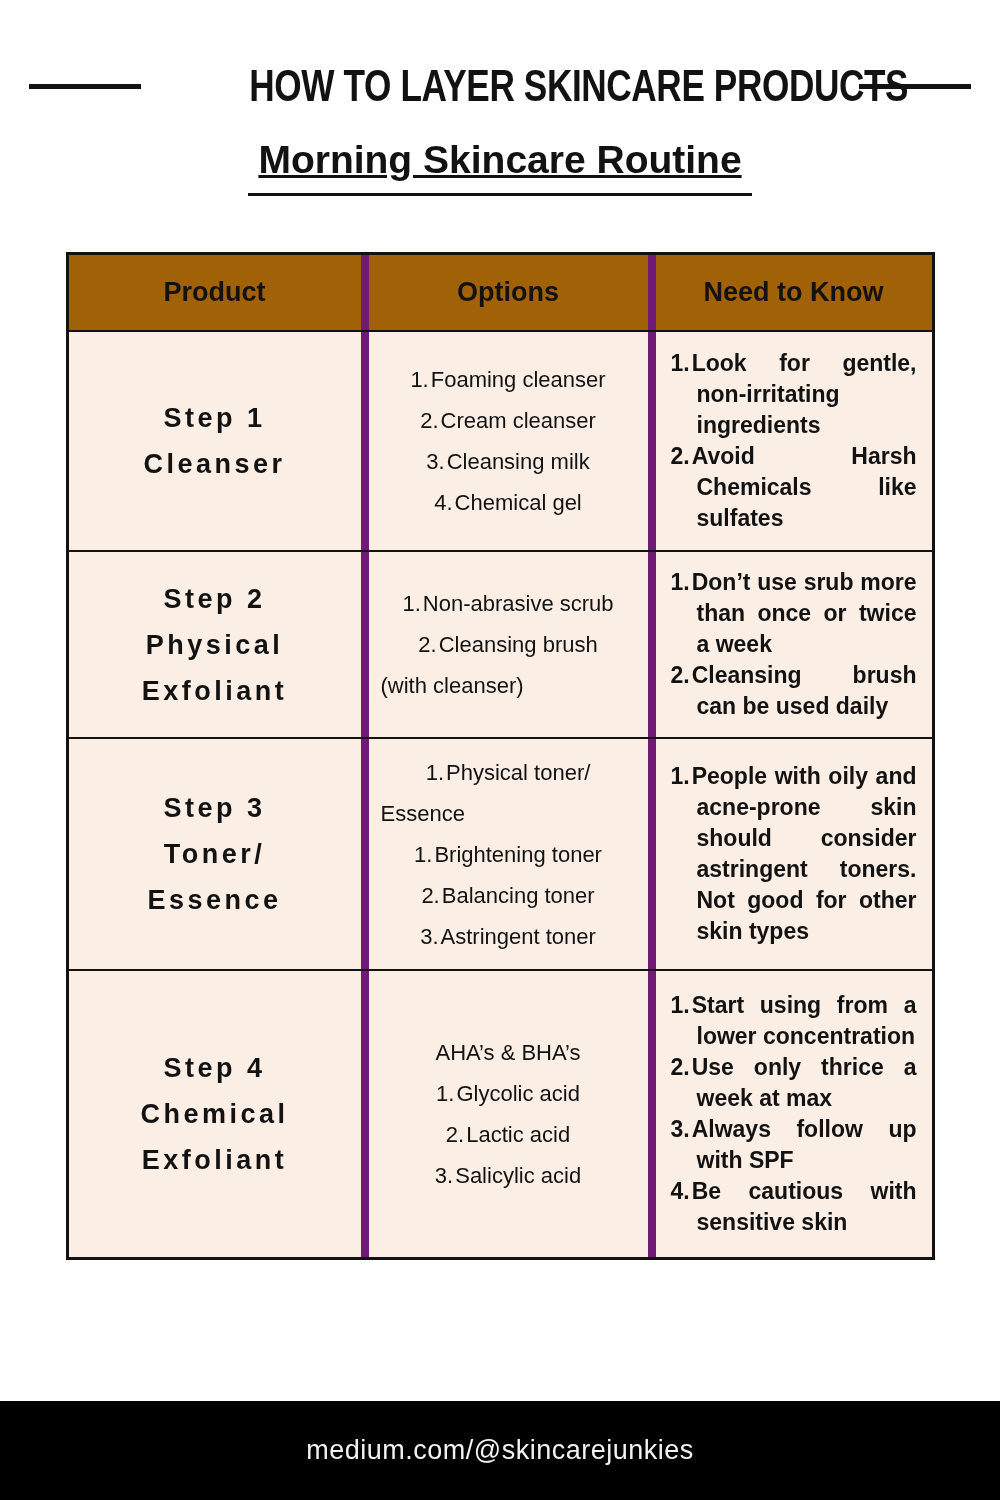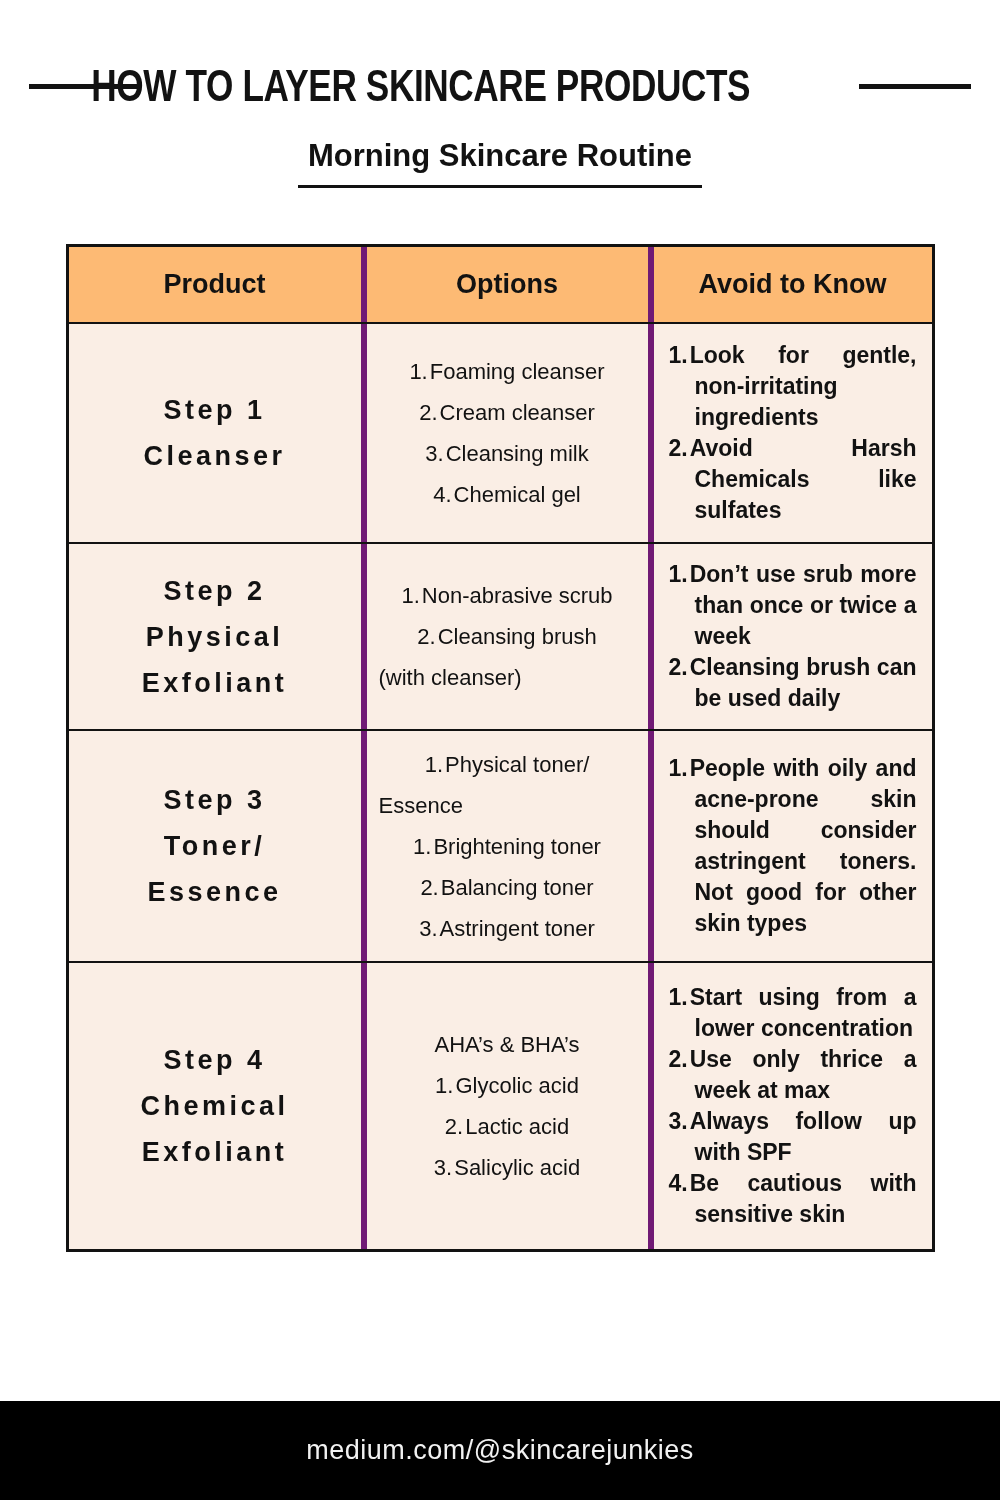--- a/index.html
+++ b/index.html
@@ -6,45 +6,46 @@
   html, body { width: 1000px; height: 1500px; background: #ffffff; overflow: hidden; }
   body { font-family: "Liberation Sans", sans-serif; color: #121212; position: relative; }
 
   
   .title-row {
     margin-top: 58px;
     display: flex; align-items: center; justify-content: center;
     gap: 26px; height: 56px;
   }
   .title-dash { width: 112px; height: 5px; background: #121212; }
-  .title-wrap { width: 666px; display: flex; justify-content: flex-end; overflow: visible; }
+  .title-wrap { width: 666px; display: flex; justify-content: flex-start; overflow: visible; }
   .page-title {
     font-size: 44px; font-weight: 700; white-space: nowrap;
     letter-spacing: -0.5px;
     transform: scaleX(0.80); transform-origin: center;
   }
   .subtitle-row { text-align: center; margin-top: 24px; }
   .subtitle {
     display: inline-block;
-    font-size: 31px; font-weight: 700;
+    font-size: 39px; font-weight: 700;
     padding: 0 10px 11px 10px;
     border-bottom: 3px solid #121212;
+    text-decoration: underline;
   }
 
   
   .routine-table {
     width: 869px; margin: 56px auto 0 auto;
     border: 3px solid #121212;
   }
   .t-row { display: grid; grid-template-columns: 292px 287px 1fr; }
   .t-row + .t-row { border-top: 2px solid #121212; }
-  .t-cell { border-left: 6px solid #701a75; display: flex; flex-direction: column; justify-content: center; }
+  .t-cell { border-left: 8px solid #701a75; display: flex; flex-direction: column; justify-content: center; }
   .t-cell:first-child { border-left: none; }
 
-  .head-row { height: 75px; background: #fdba74; }
+  .head-row { height: 75px; background: #a16207; }
   .head-cell { align-items: center; font-size: 27px; font-weight: 700; text-align: center; }
 
   .body-row { background: #FAEEE5; }
   .row-1 { height: 220px; }
   .row-2 { height: 187px; }
   .row-3 { height: 232px; }
   .row-4 { height: 288px; }
 
   .product-cell { align-items: center; text-align: center; }
   .product-cell .line {
@@ -88,21 +89,21 @@
 
 <div class="subtitle-row">
   <h2 class="subtitle">Morning Skincare Routine</h2>
 </div>
 
 <div class="routine-table">
 
   <div class="t-row head-row">
     <div class="t-cell head-cell">Product</div>
     <div class="t-cell head-cell">Options</div>
-    <div class="t-cell head-cell">Avoid to Know</div>
+    <div class="t-cell head-cell">Need to Know</div>
   </div>
 
   <div class="t-row body-row row-1">
     <div class="t-cell product-cell">
         <div class="line"><span class="txt">Step 1</span></div>
         <div class="line"><span class="txt">Cleanser</span></div>
       </div>
     <div class="t-cell options-cell">
         <div class="line list"><span class="marker">1.</span><span class="txt">Foaming cleanser</span></div>
         <div class="line list"><span class="marker">2.</span><span class="txt">Cream cleanser</span></div>

